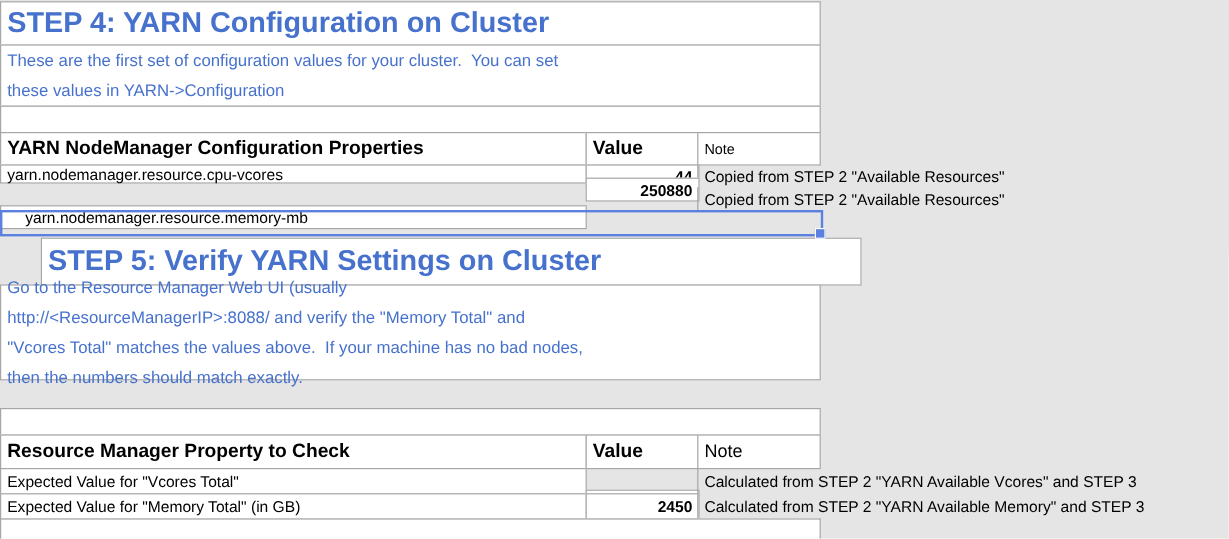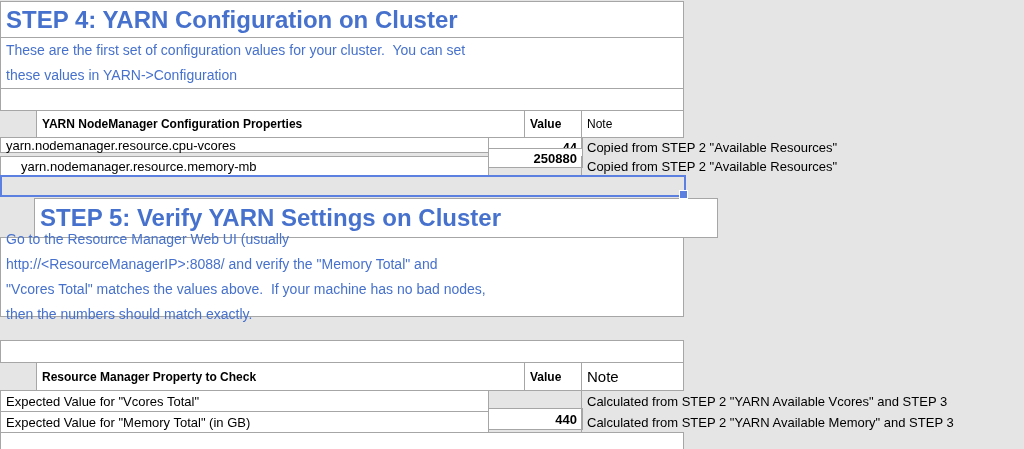--- a/index.html
+++ b/index.html
@@ -33,21 +33,21 @@
   }
   .title-cell {
     font-size:24px; font-weight:600; color:#4671cd;
     letter-spacing:0px;
   }
   .desc-cell {
     font-size:14px; color:#4671cd;
     align-items:flex-start; flex-direction:column; justify-content:center;
     line-height:25px;
   }
-  .head-main { font-size:12px; font-weight:600;margin-left:36px; }
+  .head-main { font-size:16px; font-weight:600; }
   .head-note-sm { font-size:12px; }
   .head-note-lg { font-size:15px; }
   .data-txt { font-size:13px; }
   .empty-cell { background:#ffffff; }
   .selection {
     position:absolute;
     left:0; top:175px; width:686px; height:22px;
     box-sizing:border-box;
     border:2px solid #5b80e0;
     background:transparent;
@@ -77,21 +77,21 @@
   <div class="cell merged empty-cell" style="top:88px; height:23px;"></div>
 
   <div class="cell colA head-main" style="top:110px; height:28px;">YARN NodeManager Configuration Properties</div>
   <div class="cell colB head-main" style="top:110px; height:28px; justify-content:flex-start;">Value</div>
   <div class="cell colC head-note-sm" style="top:110px; height:28px;">Note</div>
 
   <div class="cell colA data-txt" style="top:137px; height:16px;">yarn.nodemanager.resource.cpu-vcores</div>
   <div class="cell colB data-txt" style="top:137px; height:20px;">44</div>
   <div class="cell noteflow data-txt" style="top:137px; height:20px;">Copied from STEP 2 "Available Resources"</div>
 
-  <div class="cell colA data-txt" style="top:156px; height:20px;padding-left:20px;">yarn.nodemanager.resource.memory-mb</div>
+  <div class="cell colA data-txt" style="top:171px; height:20px;padding-left:20px;">yarn.nodemanager.resource.memory-mb</div>
   <div class="cell colB data-txt" style="top:148px; height:20px;">250880</div>
   <div class="cell noteflow data-txt" style="top:156px; height:20px;">Copied from STEP 2 "Available Resources"</div>
 
   <div class="selection">
     <span class="fill-handle"></span>
   </div>
 
   <div class="cell merged title-cell" style="top:198px; height:40px;margin-left:34px;">STEP 5: Verify YARN Settings on Cluster</div>
 
   <div class="cell merged desc-cell" style="top:237px; height:80px;">
@@ -105,17 +105,18 @@
 
   <div class="cell colA head-main" style="top:362px; height:29px;">Resource Manager Property to Check</div>
   <div class="cell colB head-main" style="top:362px; height:29px; justify-content:flex-start;">Value</div>
   <div class="cell colC head-note-lg" style="top:362px; height:29px;">Note</div>
 
   <div class="cell colA data-txt" style="top:390px; height:22px;">Expected Value for "Vcores Total"</div>
   <div class="cell colB data-txt" style="top:408px; height:22px;">440</div>
   <div class="cell noteflow data-txt" style="top:390px; height:22px;">Calculated from STEP 2 "YARN Available Vcores" and STEP 3</div>
 
   <div class="cell colA data-txt" style="top:411px; height:22px;">Expected Value for "Memory Total" (in GB)</div>
+  <div class="cell colB data-txt" style="top:411px; height:22px;">2450</div>
   <div class="cell noteflow data-txt" style="top:411px; height:22px;">Calculated from STEP 2 "YARN Available Memory" and STEP 3</div>
 
   <div class="cell merged empty-cell" style="top:432px; height:18px; border-bottom:none;"></div>
 
 </div>
 
 </body></html>

